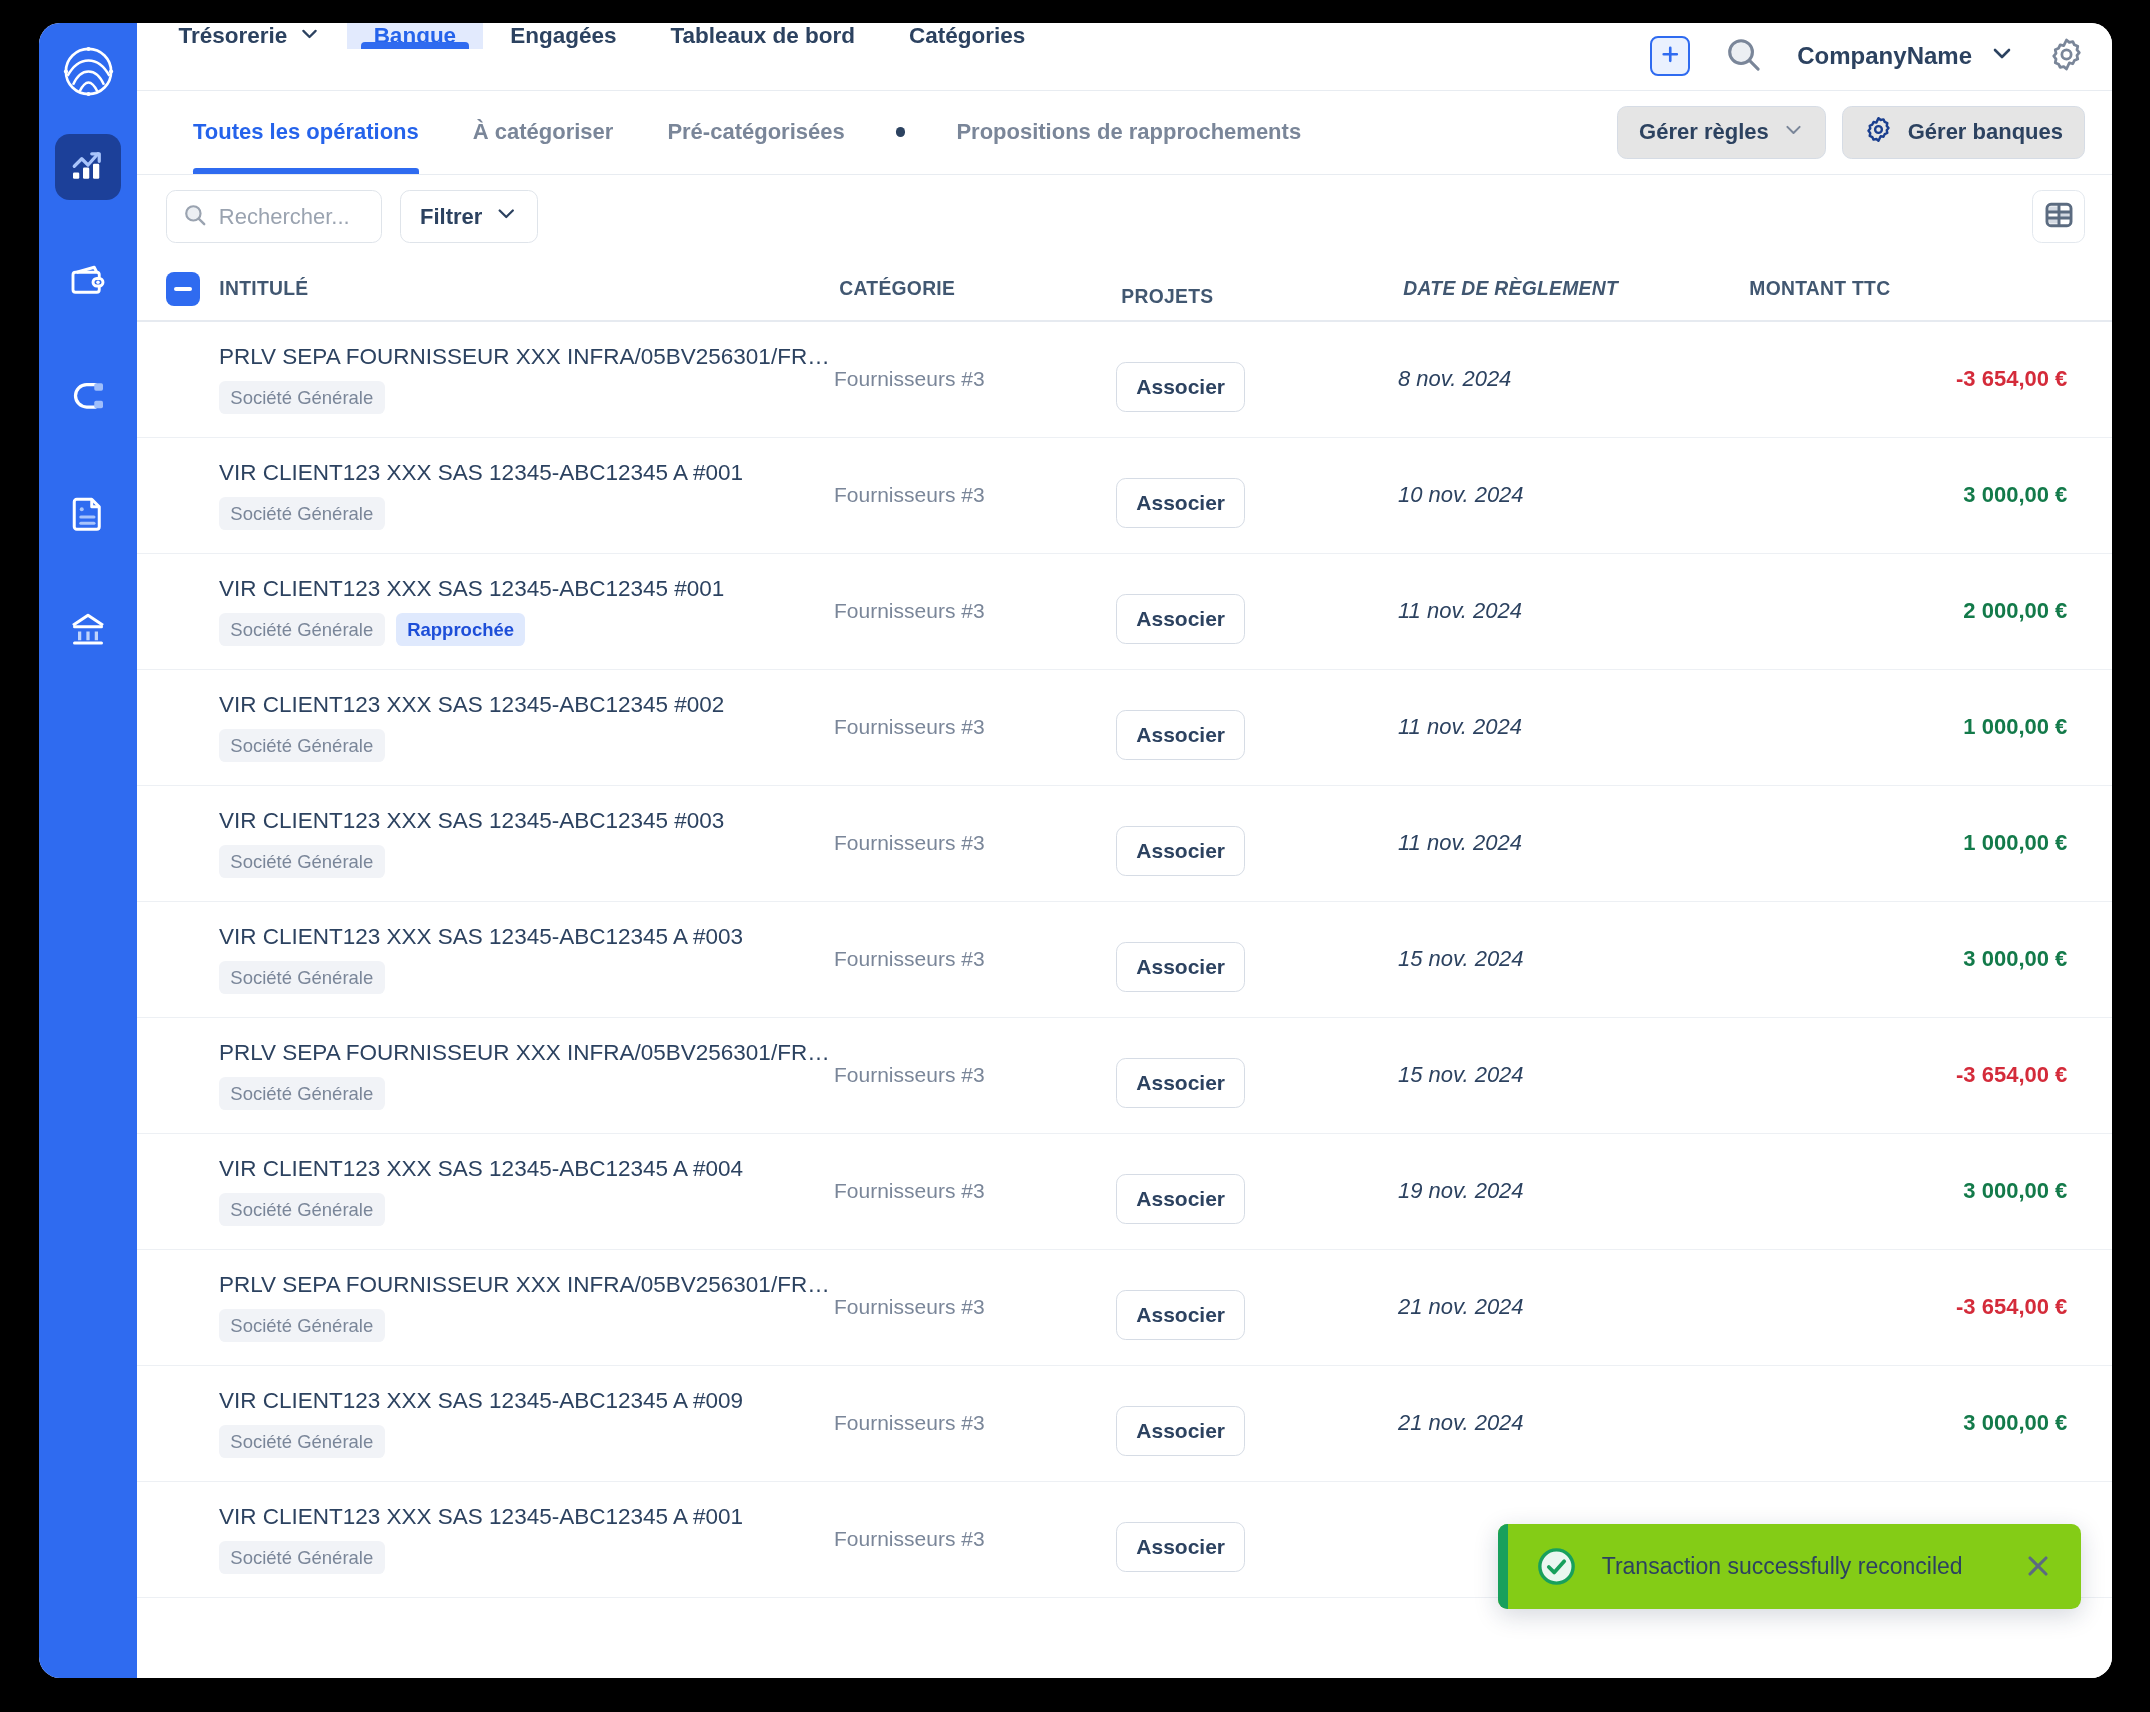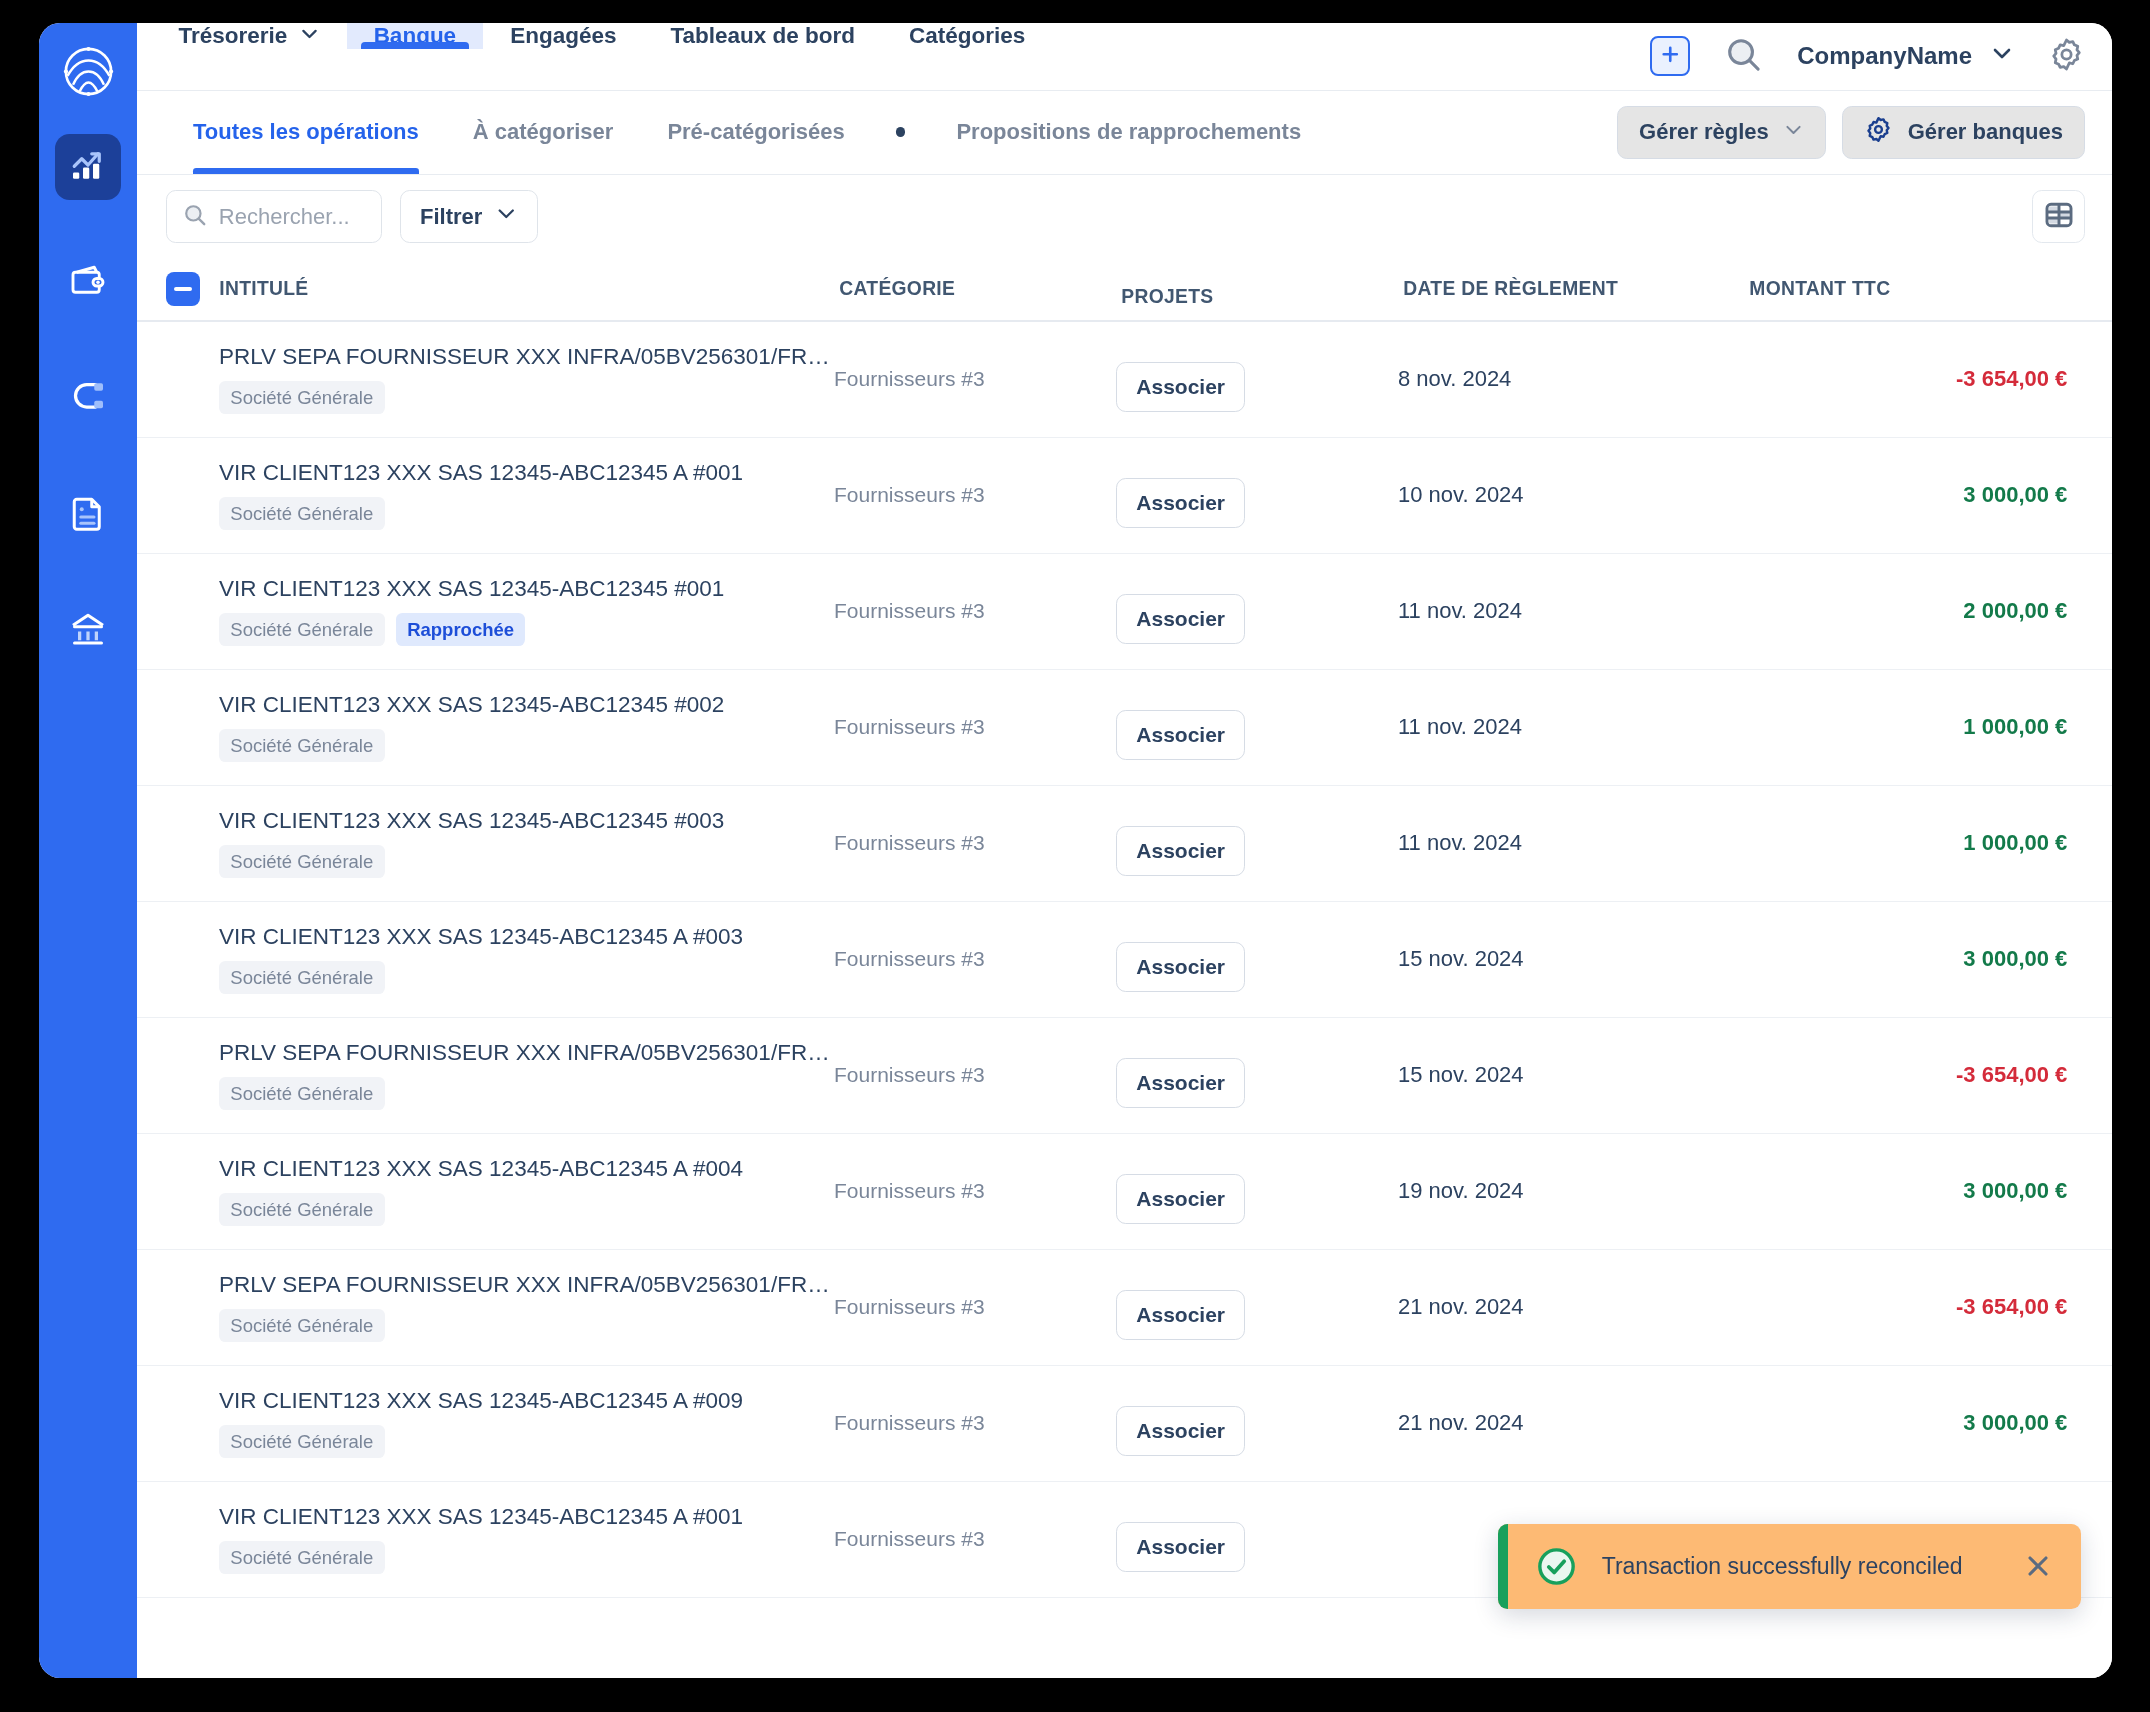--- a/index.html
+++ b/index.html
@@ -238,21 +238,21 @@
     display: flex; align-items: center; justify-content: center;
     flex: 0 0 34px;
     margin-right: 19.3px;
     cursor: pointer;
   }
   .cb .dash { width: 17.7px; height: 4px; background: #fff; border-radius: 2.4px; }
 
   .col-intitule { width: 668px; flex: 0 0 668px; }
   .col-categorie { width: 282px; flex: 0 0 282px; }
   .col-projets  { width: 282px; flex: 0 0 282px; margin-top: 16px; }
-  .col-date     { width: 346px; flex: 0 0 346px; }
+  .col-date     { width: 346px; flex: 0 0 346px; font-style: italic; }
   .col-montant  { flex: 1; text-align: right; padding-right: 17.7px; }
 
   #tbody { flex: 1; overflow: hidden; }
 
   .row {
     height: 116px;
     display: flex;
     align-items: center;
     border-bottom: 1.6px solid #edf0f4;
     padding-left: 29px;
@@ -297,21 +297,21 @@
   .amount.neg { color: #d42b3a; }
   .amount.pos { color: #137a4a; }
 
   
   #toast {
     position: absolute;
     right: 31px;
     bottom: 69px;
     width: 583px;
     height: 85px;
-    background: #fdba74;
+    background: #84cc16;
     border-radius: 9.7px;
     box-shadow: 0 6.4px 24px rgba(22,40,70,0.18);
     display: flex;
     align-items: center;
     overflow: hidden;
   }
   #toast .bar { width: 9.7px; height: 100%; background: #18a05c; flex: 0 0 9.7px; }
   #toast .tmsg {
     flex: 1;
     font-size: 23px;

